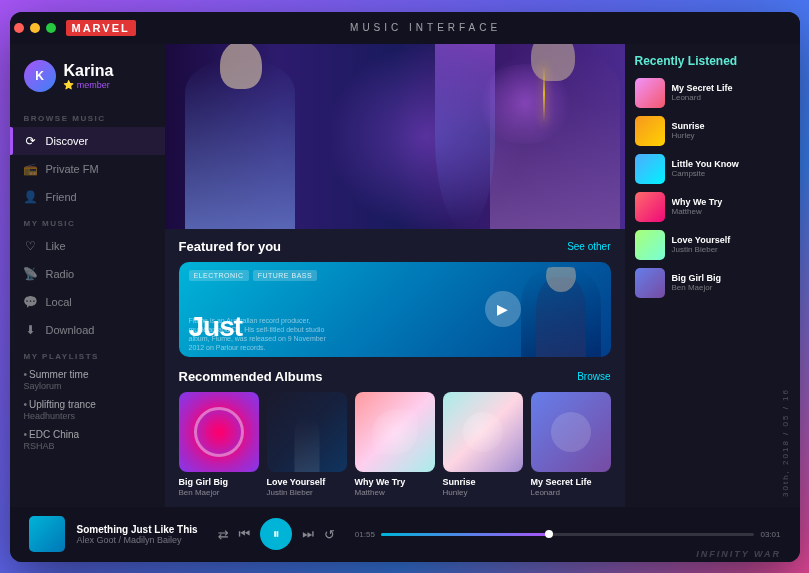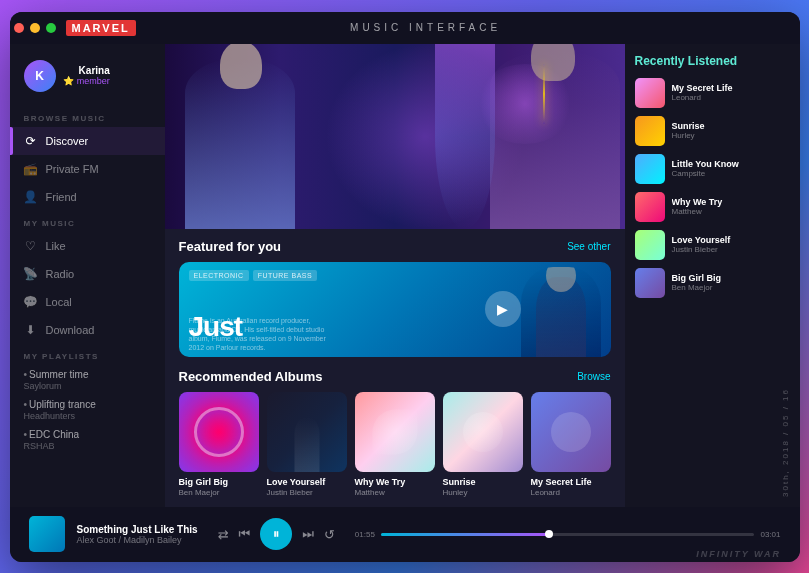--- a/index.html
+++ b/index.html
@@ -81,21 +81,21 @@
       background: linear-gradient(135deg, #a855f7, #3b82f6);
       overflow: hidden;
       display: flex;
       align-items: center;
       justify-content: center;
       color: white;
       font-size: 12px;
       font-weight: bold;
     }
     .user-info { display: flex; flex-direction: column; }
-    .user-name { color: white; font-size: 10px; font-weight: 600; text-align: right; }
+    .user-name { color: white; font-size: 16px; font-weight: 600; text-align: right; }
     .user-role { color: #a855f7; font-size: 9px; display: flex; align-items: center; gap: 2px; }
     .section-label {
       color: rgba(255,255,255,0.25);
       font-size: 8px;
       letter-spacing: 1.5px;
       text-transform: uppercase;
       padding: 8px 14px 4px;
       font-weight: 600;
     }
     .nav-item {

